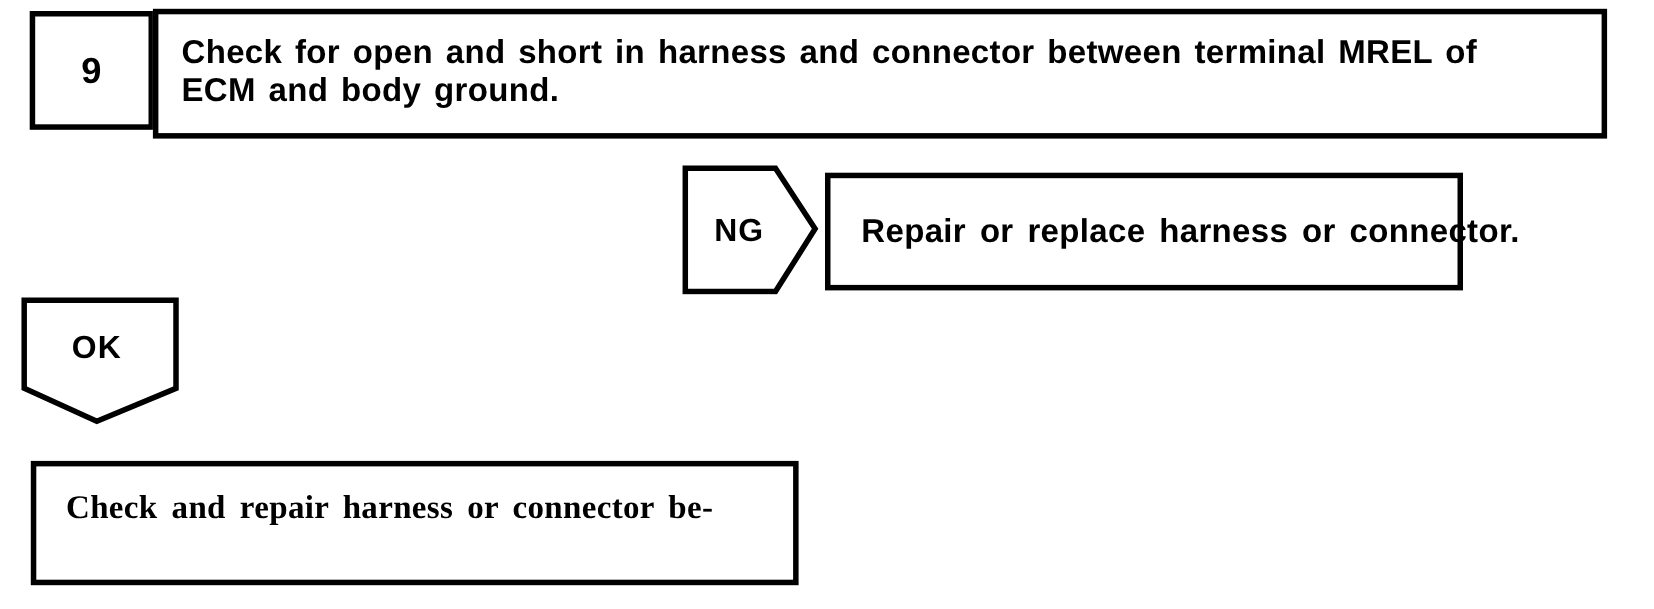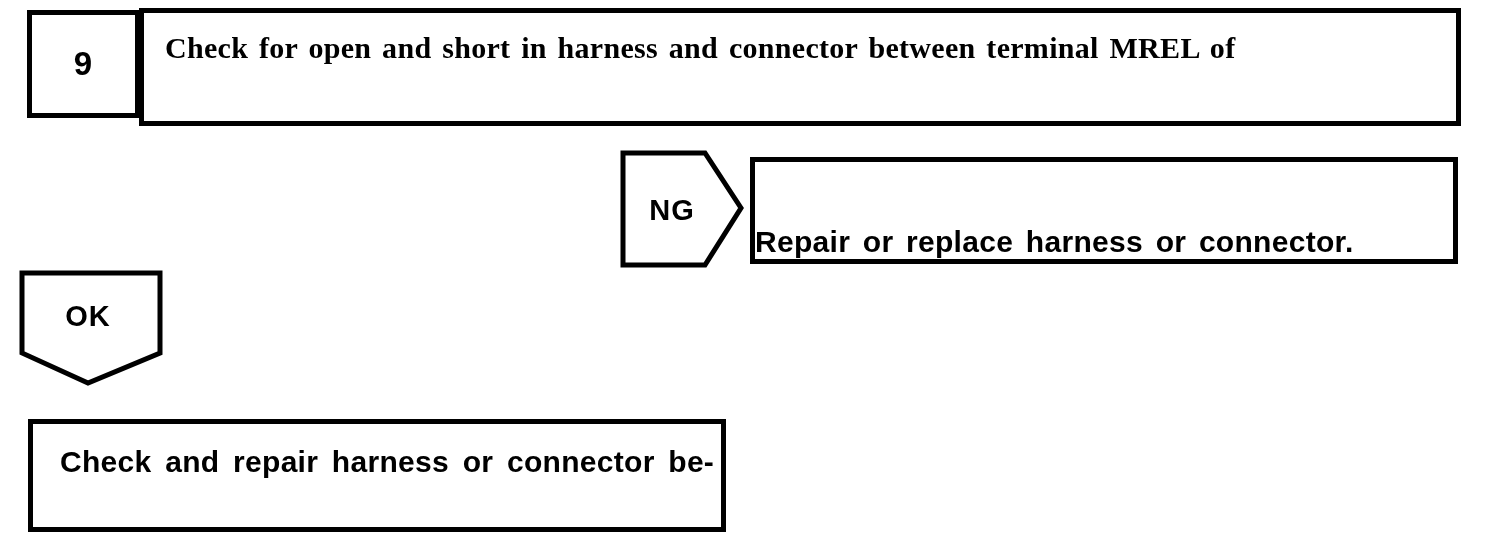--- a/index.html
+++ b/index.html
@@ -38,21 +38,20 @@
   .instruction-box {
     left: 139px;
     top: 8px;
     width: 1322px;
     height: 118px;
     padding: 17px 18px 0 21px;
     font-size: 30px;
     line-height: 35px;
     word-spacing: 3px;
     letter-spacing: 0.3px;
-    font-family: Liberation Serif, serif;
   }
   .instruction-box .line {
     display: block;
     white-space: nowrap;
   }
   .connector-svg {
     position: absolute;
   }
   .ng-svg {
     left: 620px;
@@ -69,56 +68,59 @@
   .connector-svg text {
     font-family: "Liberation Sans", sans-serif;
     font-weight: 700;
     font-size: 29px;
     letter-spacing: 1px;
     fill: #000000;
   }
   .ng-result-box {
     left: 750px;
     top: 157px;
-    width: 708px;
+    width: 580px;
     height: 107px;
     display: flex;
-    align-items: flex-end;
+    align-items: center;
+    padding-left: 28px;
     font-size: 30px;
     word-spacing: 4px;
     letter-spacing: 0.3px;
     white-space: nowrap;
   }
   .ok-result-box {
     left: 28px;
     top: 419px;
     width: 698px;
     height: 113px;
     padding: 20px 0 0 27px;
     font-size: 30px;
     line-height: 35px;
     word-spacing: 5px;
     letter-spacing: 0.3px;
   }
   .ok-result-box .line {
     display: block;
     white-space: nowrap;
+    font-family: Liberation Serif, serif;
   }
 </style>
 </head>
 <body>
 
 <div class="page">
 
   <div class="box step-num-box">
     <span>9</span>
   </div>
 
   <div class="box instruction-box">
     <span class="line">Check for open and short in harness and connector between terminal MREL of</span>
+    <span class="line">ECM and body ground.</span>
   </div>
 
   <svg class="connector-svg ng-svg" viewBox="0 0 126 118">
     <polygon points="3,3 85,3 121,58 85,115 3,115" fill="#ffffff" stroke="#000000" stroke-width="5"></polygon>
     <text x="52" y="60" text-anchor="middle" dominant-baseline="central">NG</text>
   </svg>
 
   <div class="box ng-result-box">
     <span>Repair or replace harness or connector.</span>
   </div>

